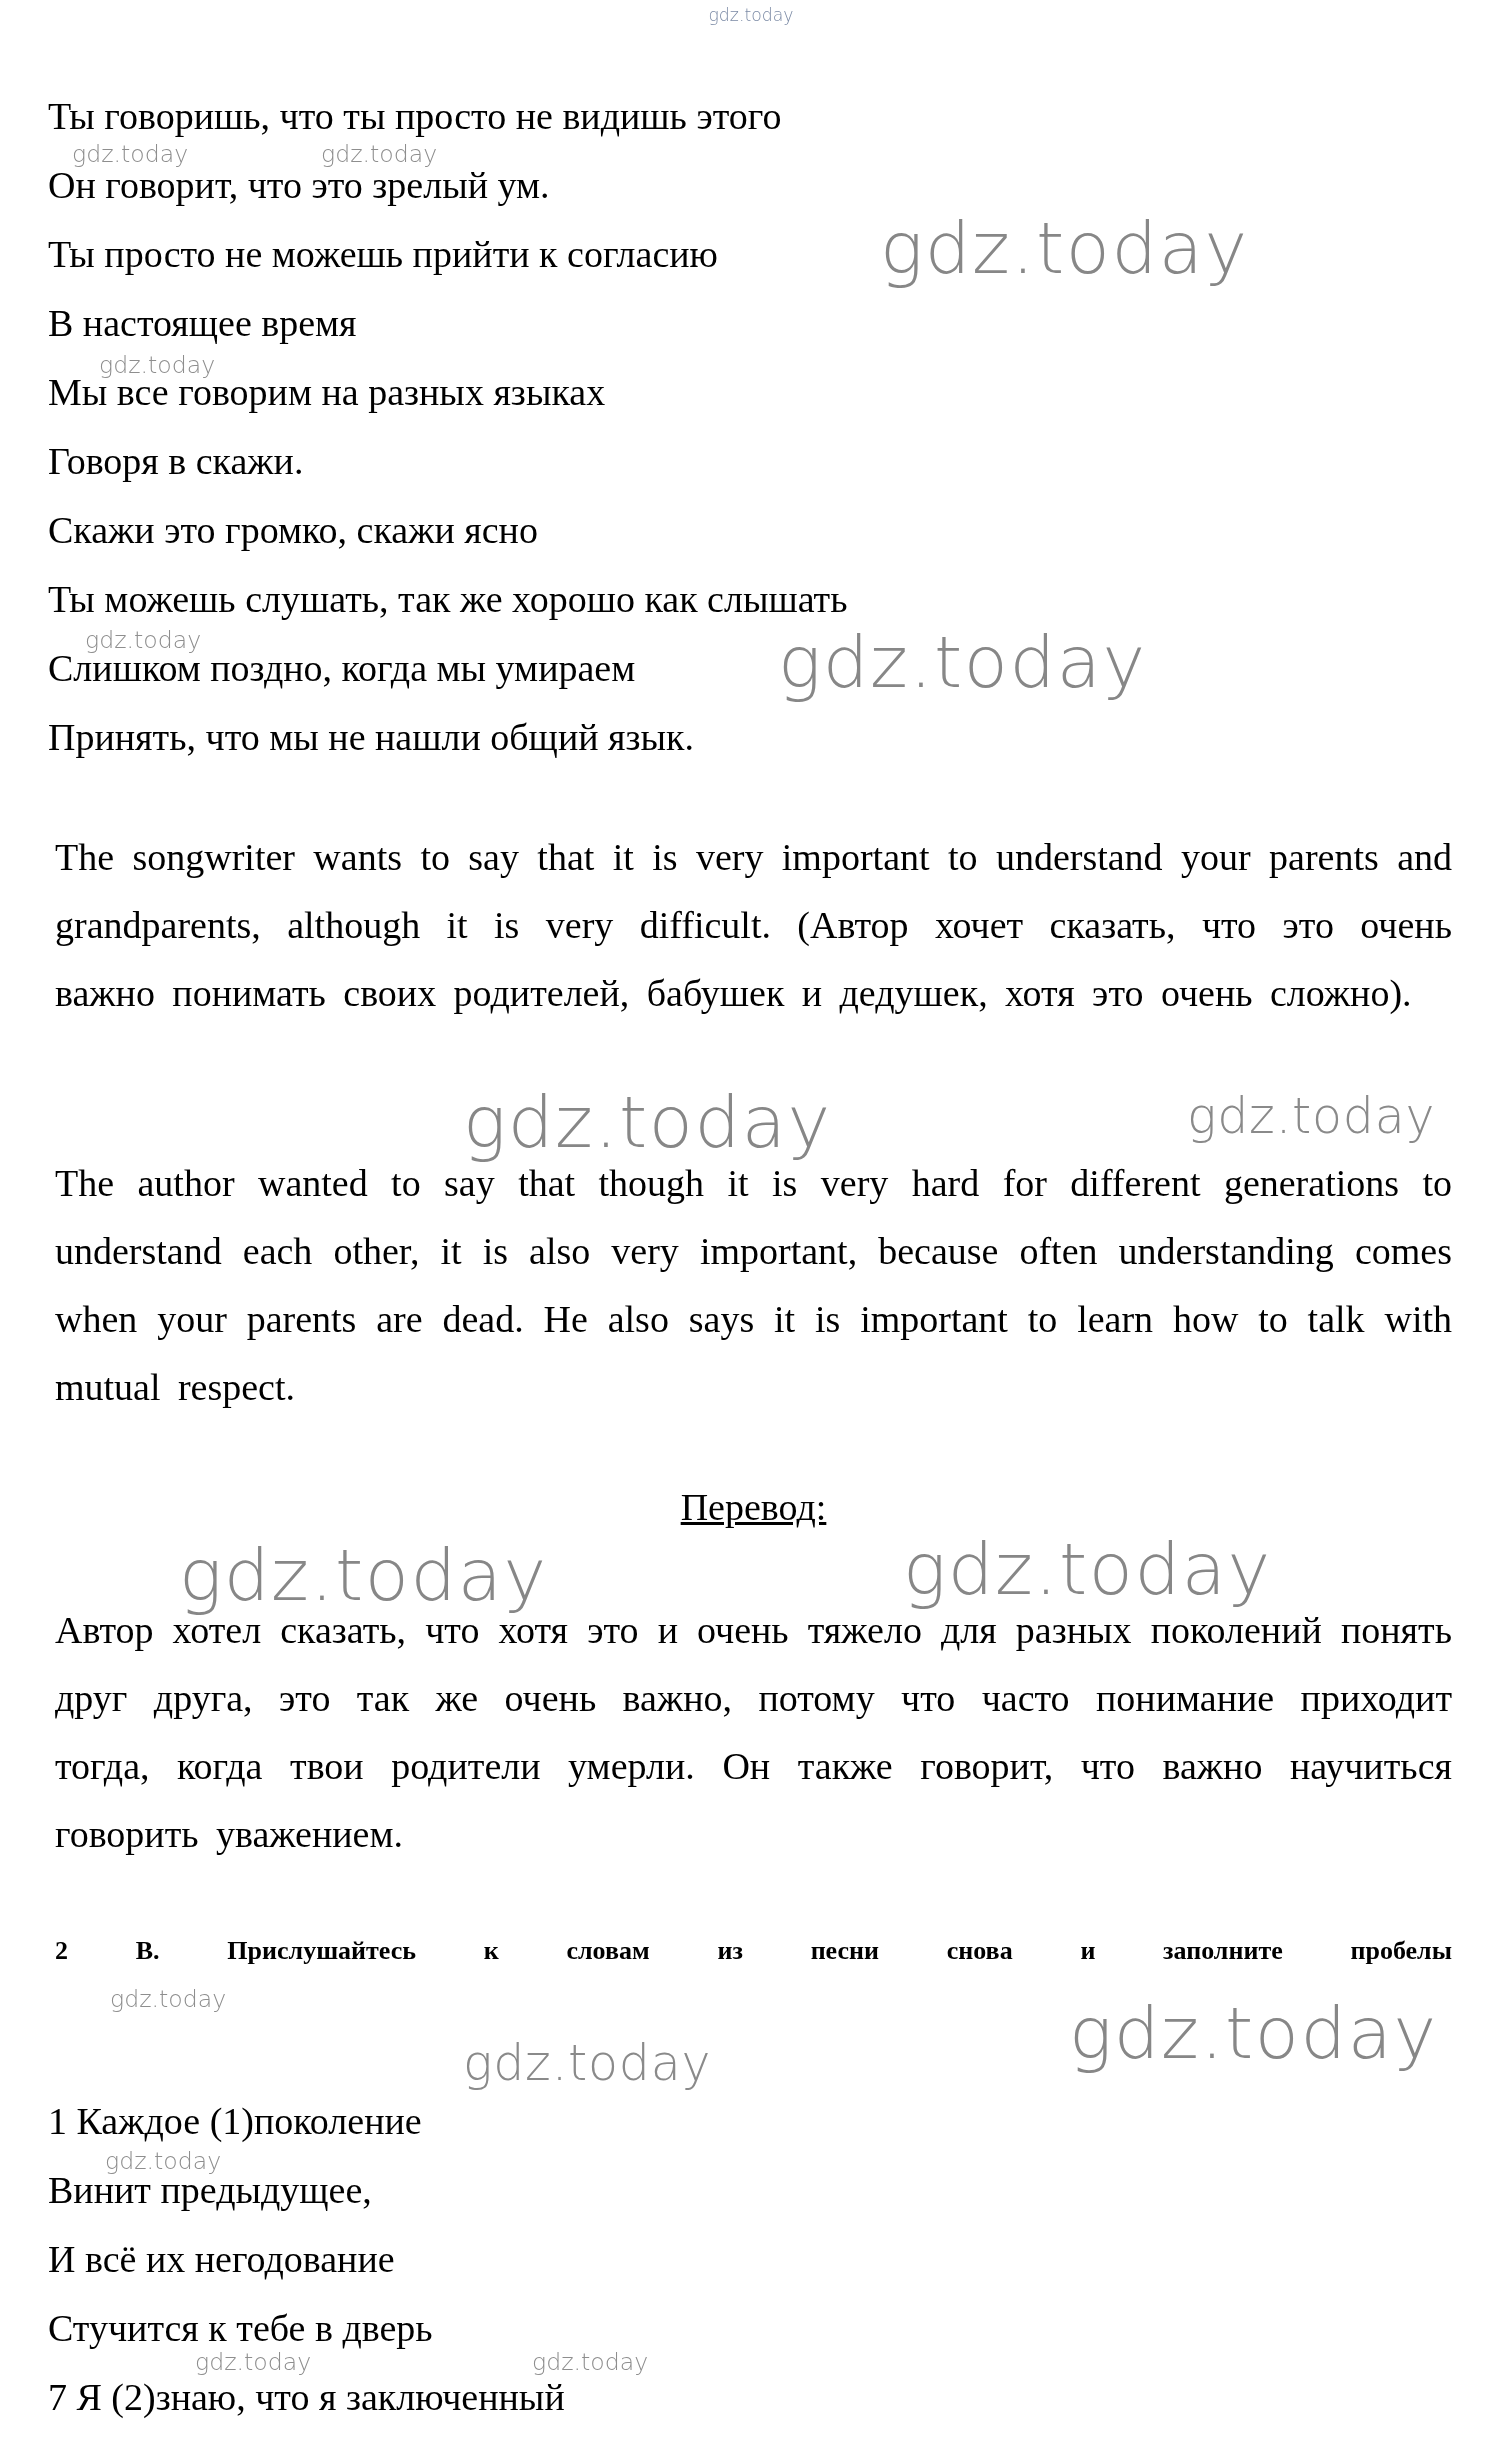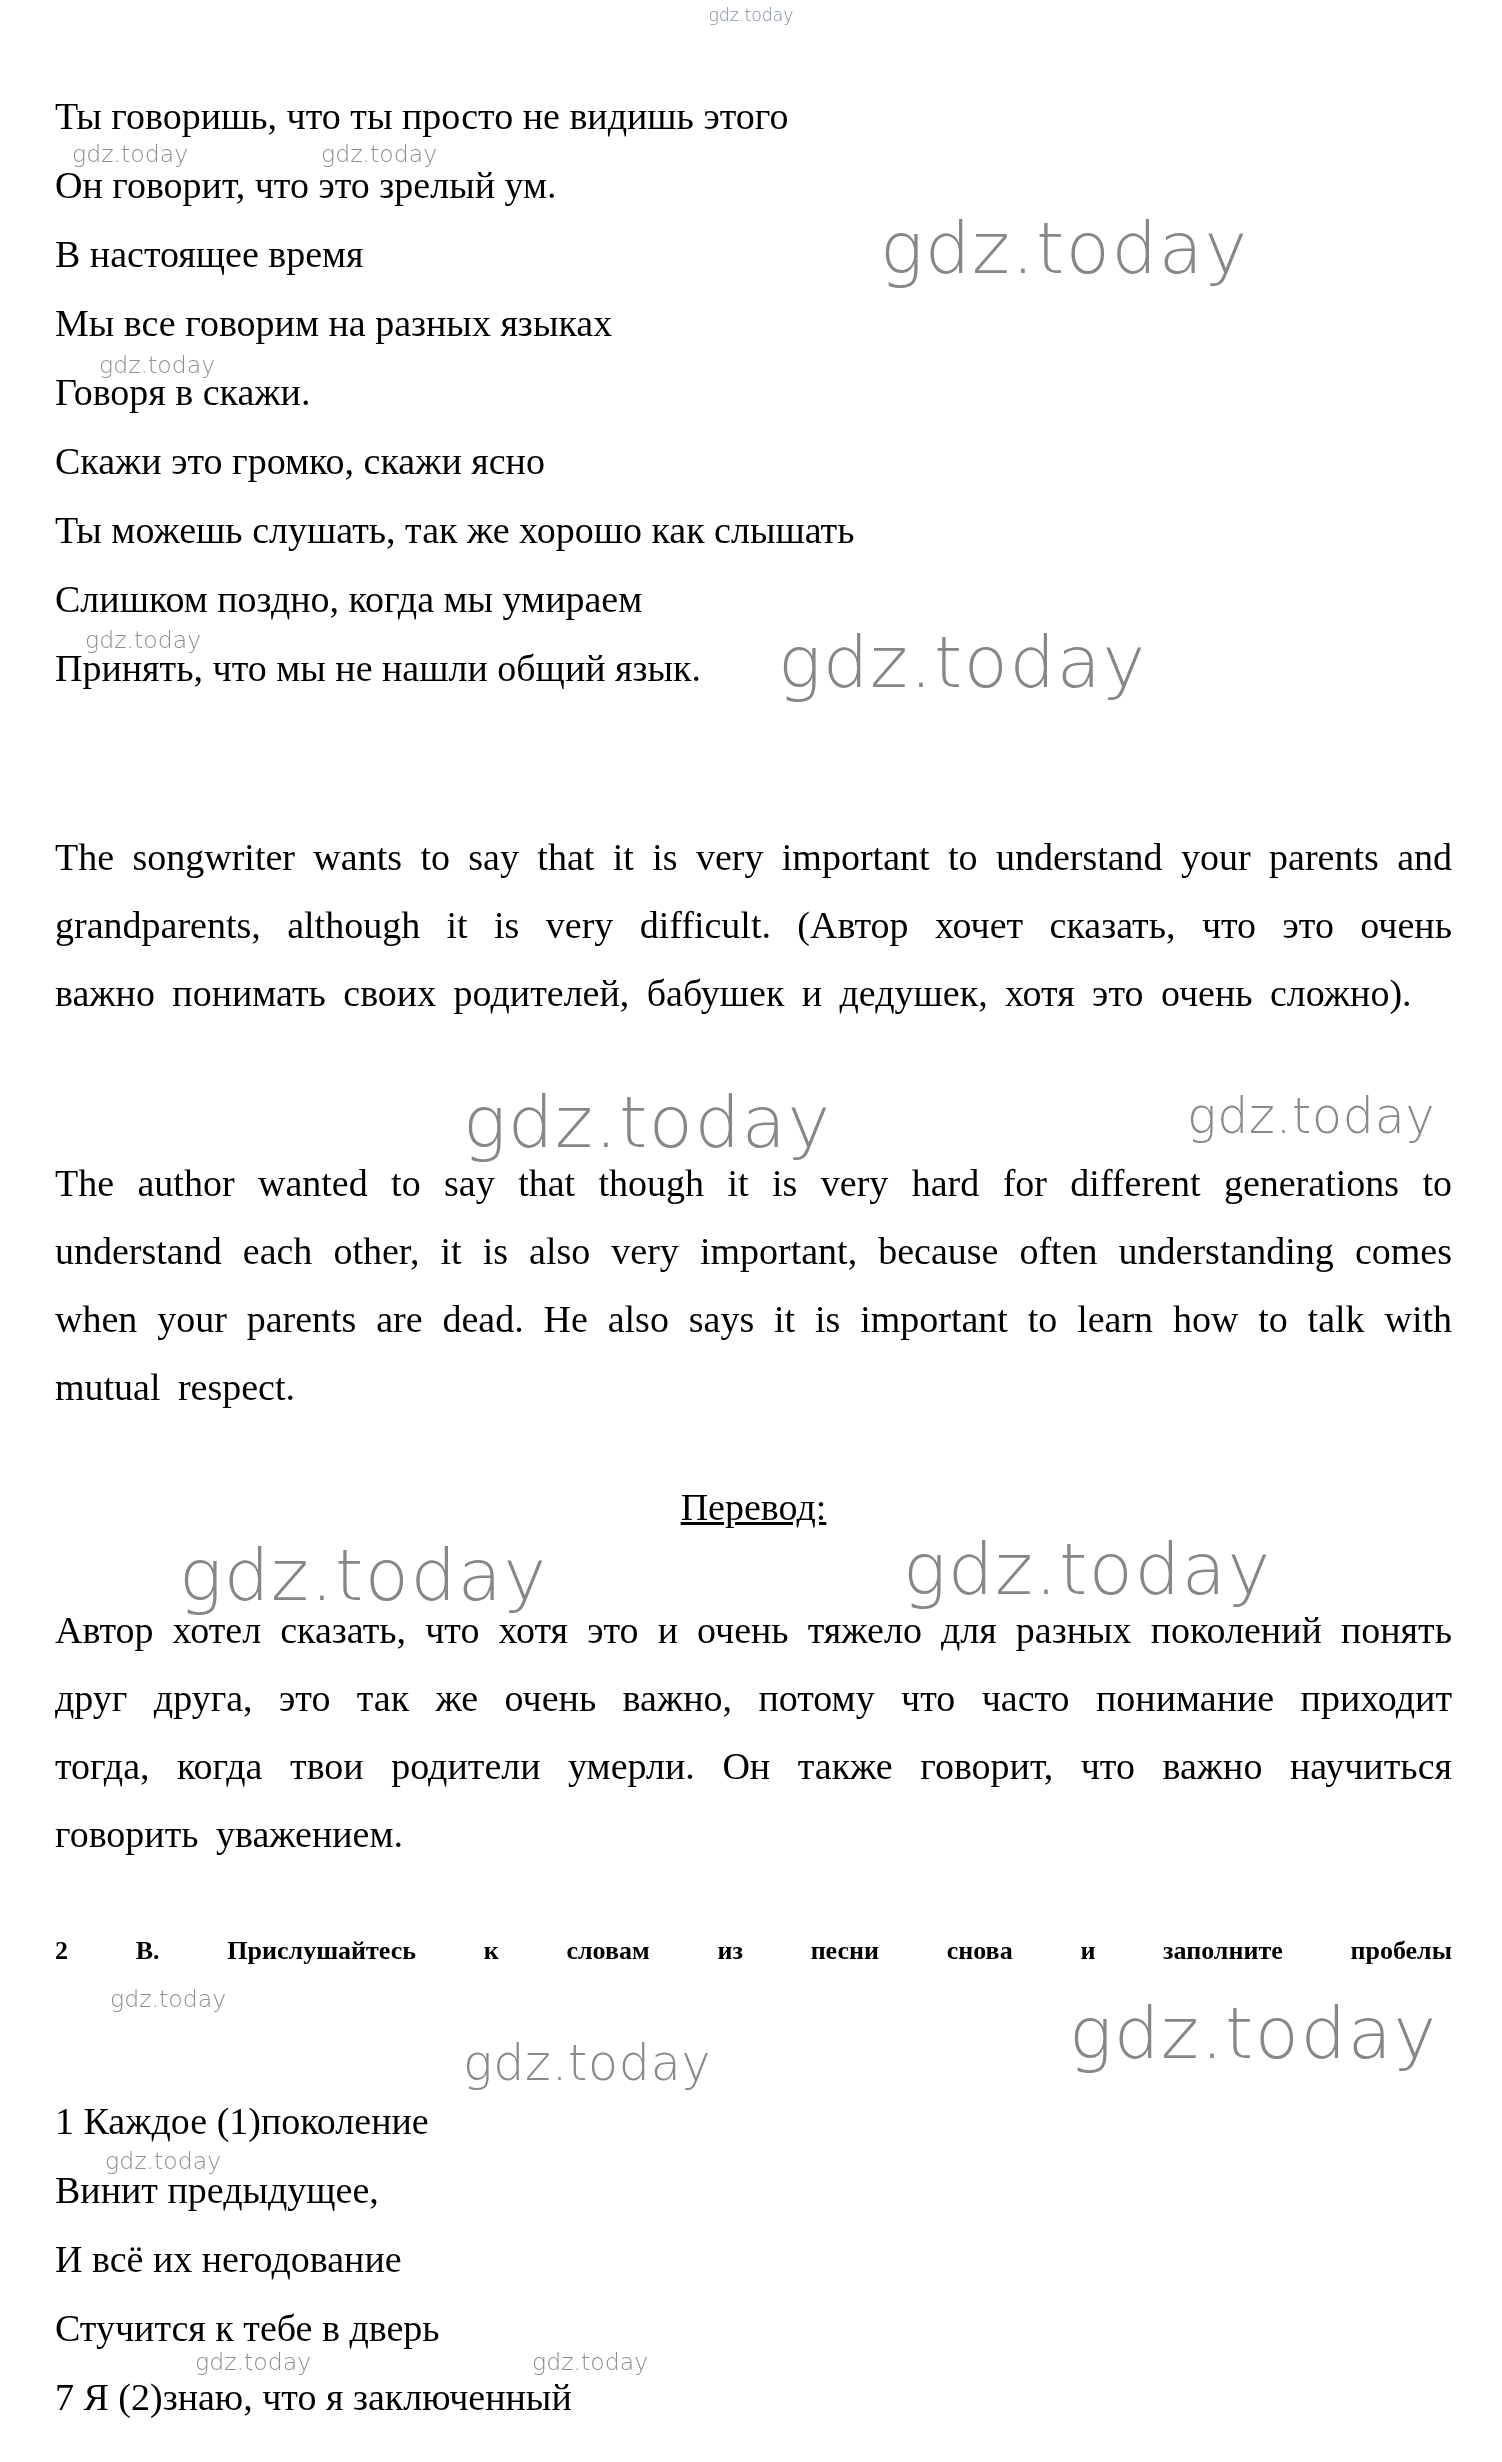--- a/index.html
+++ b/index.html
@@ -19,21 +19,21 @@
     white-space:nowrap;
     user-select:none;
   }
   .wm-top { font-size:17.3px; color:#7b8aa5; top:4.7px; left:50%; transform:translateX(-50%); }
   .wm-sm  { font-size:23.6px; color:#8e8e8e; }
   .wm-md  { font-size:49px; color:#8a8a8a; letter-spacing:0.8px; }
   .wm-lg  { font-size:72px; color:#878787; letter-spacing:1.6px; }
 
   
   .song {
-    position:absolute; left:55px;
+    position:absolute; left:48px;
     font-size:38px; line-height:69px;
     white-space:nowrap;
   }
   .song div { height:69px; }
   .para {
     position:absolute; left:55px; width:1397px;
     font-size:38px; line-height:68px;
     text-align:justify; word-spacing:7.9px;
   }
   .center-line {
@@ -49,20 +49,21 @@
   .heading .l1 { text-align:justify; text-align-last:justify; }
 </style>
 </head>
 <body>
 
 <span class="wm wm-top">gdz.today</span>
 
 <div class="song" style="top:82px;">
   <div>Ты говоришь, что ты просто не видишь этого</div>
   <div>Он говорит, что это зрелый ум.</div>
+  <div>Ты просто не можешь прийти к согласию</div>
   <div>В настоящее время</div>
   <div>Мы все говорим на разных языках</div>
   <div>Говоря в скажи.</div>
   <div>Скажи это громко, скажи ясно</div>
   <div>Ты можешь слушать, так же хорошо как слышать</div>
   <div>Слишком поздно, когда мы умираем</div>
   <div>Принять, что мы не нашли общий язык.</div>
 </div>
 
 <span class="wm wm-sm" style="left:72px;top:140px;">gdz.today</span>

